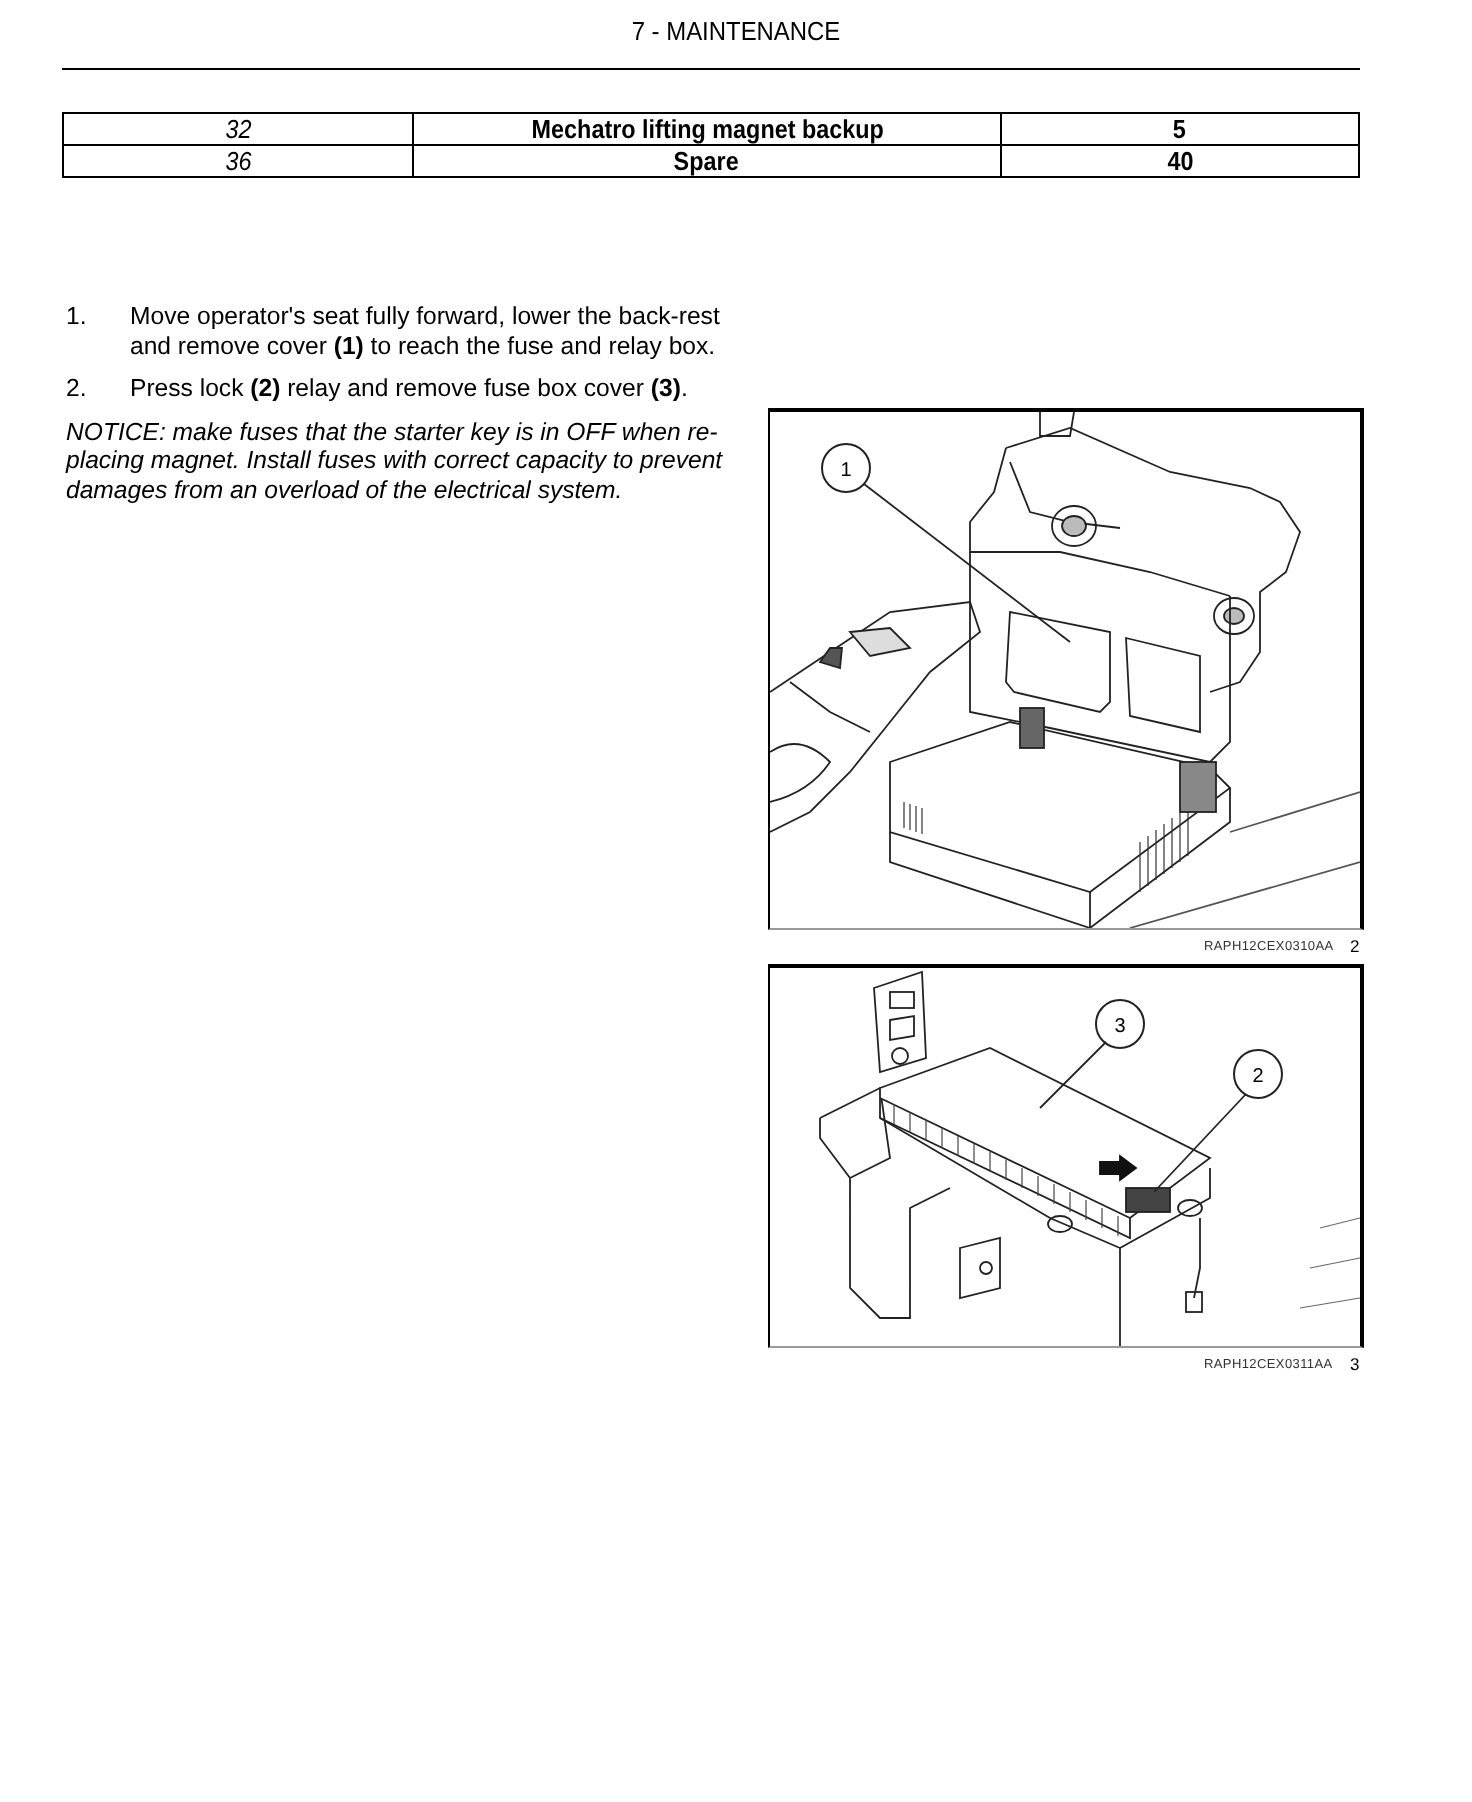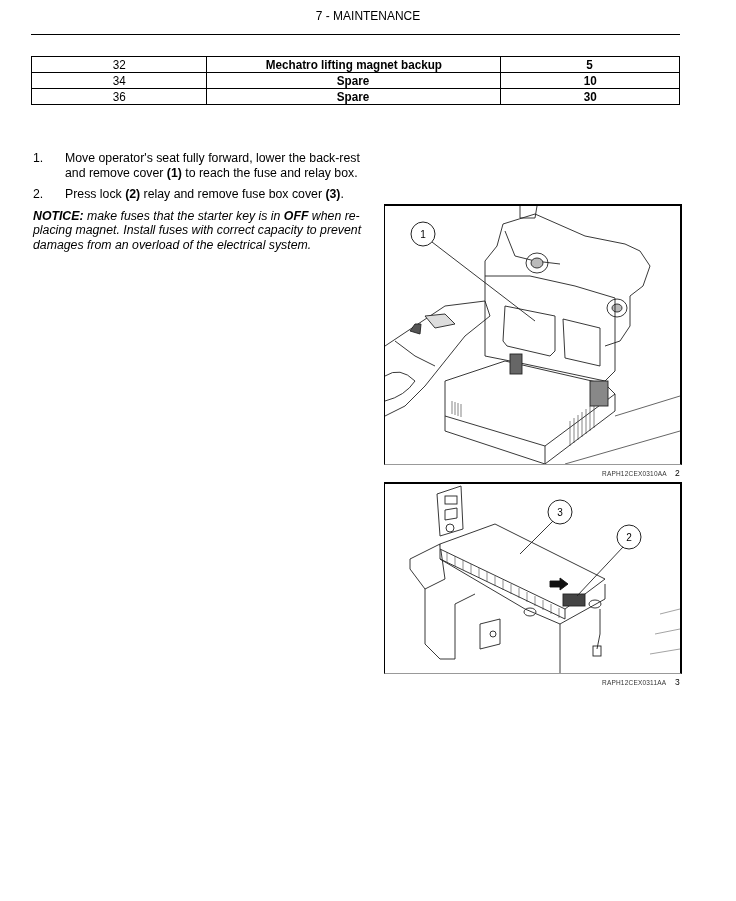--- a/index.html
+++ b/index.html
@@ -6,30 +6,30 @@
   body { width: 736px; height: 901px; position: relative; overflow: hidden;
          font-family: "Liberation Sans", sans-serif; color: #000; }
   .header-title { position: absolute; top: 8px; left: 0; width: 736px; text-align: center;
                   font-size: 13px; letter-spacing: 0; transform: scaleX(0.92); }
   .header-rule { position: absolute; top: 34px; left: 31px; width: 649px; height: 1px; background: #000; }
 
   table.fuse-table { position: absolute; top: 56px; left: 31px; width: 649px;
                      border-collapse: collapse; font-size: 13px; table-layout: fixed; }
   table.fuse-table td { border: 1px solid #000; height: 15px; padding: 0; line-height: 15px;
                         text-align: center; }
-  table.fuse-table td.c1 { width: 174px; }
+  table.fuse-table td.c1 { width: 174px; font-style: italic; }
   table.fuse-table td.c2 { width: 293px; font-weight: bold; }
   table.fuse-table td.c3 { width: 178px; font-weight: bold; }
   .narrow { display: inline-block; transform: scaleX(0.9); }
 
   .steps { position: absolute; top: 151px; left: 33px; width: 330px; font-size: 12.3px; line-height: 14.5px; }
   .step { position: relative; padding-left: 32px; margin-bottom: 7px; }
   .step .num { position: absolute; left: 0; top: 0; }
   .notice { font-style: italic; font-size: 12.3px; line-height: 14.5px; }
-  .notice b { font-weight: bold; margin-top: 21px; }
+  .notice b { font-weight: normal; margin-top: 21px; }
 
   .figure { position: absolute; left: 384px; width: 295px; border-left: 1.5px solid #000;
             border-top: 2px solid #000; border-right: 2px solid #000; border-bottom: 1px solid #999;
             background: #fff; overflow: hidden; }
   .fig-caption { position: absolute; font-size: 6.5px; color: #333; letter-spacing: 0.2px; }
   .fig-num { position: absolute; font-size: 8.5px; }
   svg { display: block; }
 </style>
 </head>
 <body>
@@ -40,28 +40,23 @@
 </div>
 
 <table class="fuse-table">
   <tbody>
     <tr>
       <td class="c1"><span class="narrow">32</span></td>
       <td class="c2"><span class="narrow">Mechatro lifting magnet backup</span></td>
       <td class="c3"><span class="narrow">5</span></td>
     </tr>
     <tr>
-      <td class="c1"><span class="narrow">34</span></td>
-      <td class="c2"><span class="narrow">Spare</span></td>
-      <td class="c3"><span class="narrow">10</span></td>
-    </tr>
-    <tr>
       <td class="c1"><span class="narrow">36</span></td>
       <td class="c2"><span class="narrow">Spare</span></td>
-      <td class="c3"><span class="narrow">30</span></td>
+      <td class="c3"><span class="narrow">40</span></td>
     </tr>
   </tbody>
 </table>
 
 <div class="steps">
   <div class="step">
     <span class="num">1.</span>
     <span>Move operator's seat fully forward, lower the back-rest and remove cover </span><b>(1)</b><span> to reach the fuse and relay box.</span>
   </div>
   <div class="step">

